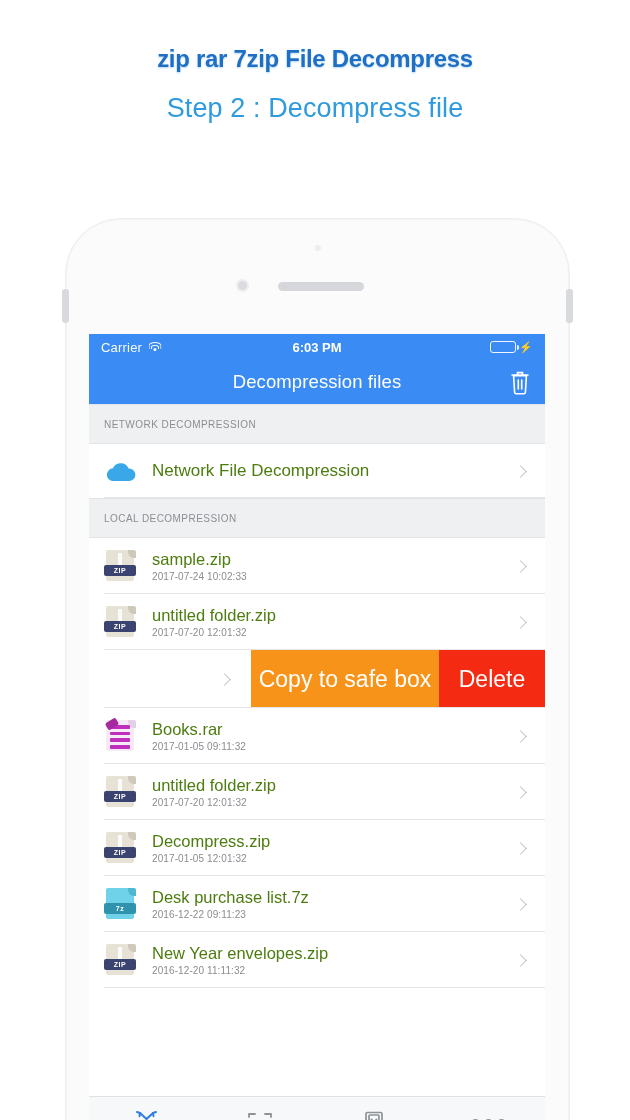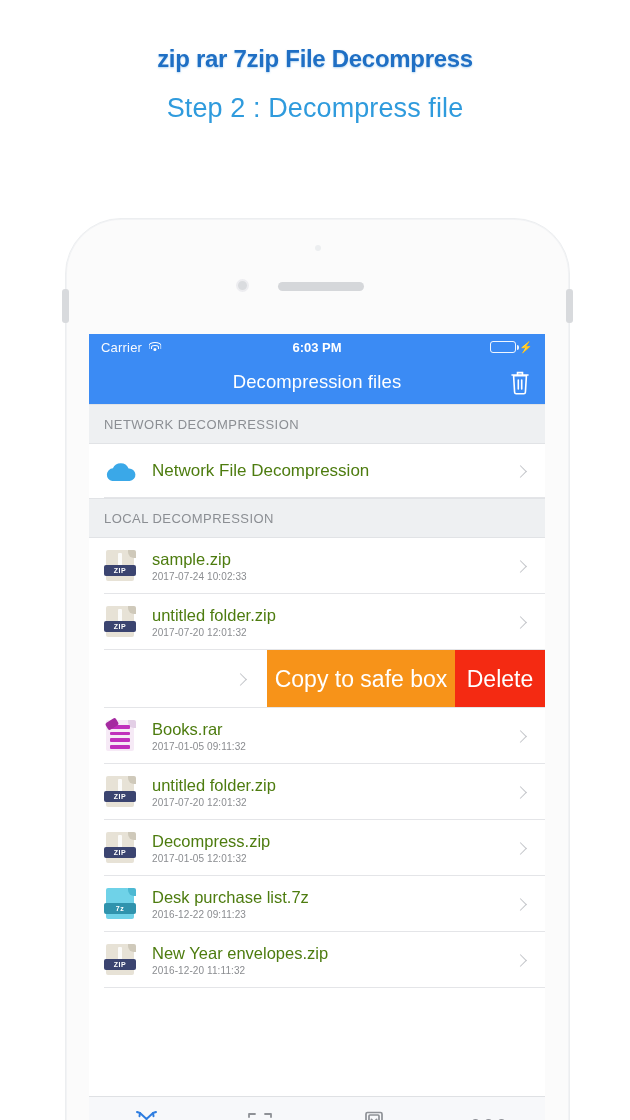--- a/index.html
+++ b/index.html
@@ -90,21 +90,21 @@
   }
   .nav-title { color:#ffffff; font-size:18.5px; letter-spacing:.1px; }
   .nav-trash {
     position:absolute; right:14px; top:50%; transform:translateY(-50%);
     width:22px; height:26px; cursor:pointer;
   }
 
   
   .section-head {
     background:#eef0f2; height:40px; display:flex; align-items:center;
-    padding:0 14px 0 15px; color:#8b8e93; font-size:13px;
+    padding:0 14px 0 15px; color:#8b8e93; font-size:10px;
     letter-spacing:.45px; border-bottom:1px solid #e1e3e6;
     border-top:1px solid #e1e3e6;
   }
 
   
   .row {
     height:54px; background:#ffffff; display:flex; align-items:center;
     padding-left:15px; position:relative; cursor:pointer;
   }
   .row:after {
@@ -133,21 +133,21 @@
     height:1px; background:#e4e5e8;
   }
   .swipe-peek { flex:1; display:flex; align-items:center; justify-content:flex-end;
                 padding-right:22px; }
   .swipe-peek .chev { margin-right:0; }
   .act {
     display:flex; align-items:center; justify-content:center;
     color:#ffffff; font-size:23px; cursor:pointer; white-space:nowrap;
   }
   .act.copy { background:#f79319; width:188px; }
-  .act.del  { background:#f42a12; width:90px; }
+  .act.del  { background:#f42a12; width:106px; }
 
   
   .tabbar {
     position:absolute; left:0; right:0; bottom:0; height:52px;
     background:#f7f8fa; border-top:1px solid #dfe1e4;
     display:flex; align-items:center;
   }
   .tab { flex:1; display:flex; align-items:center; justify-content:center;
          height:100%; cursor:pointer; }
   .dots { display:flex; gap:6px; }

